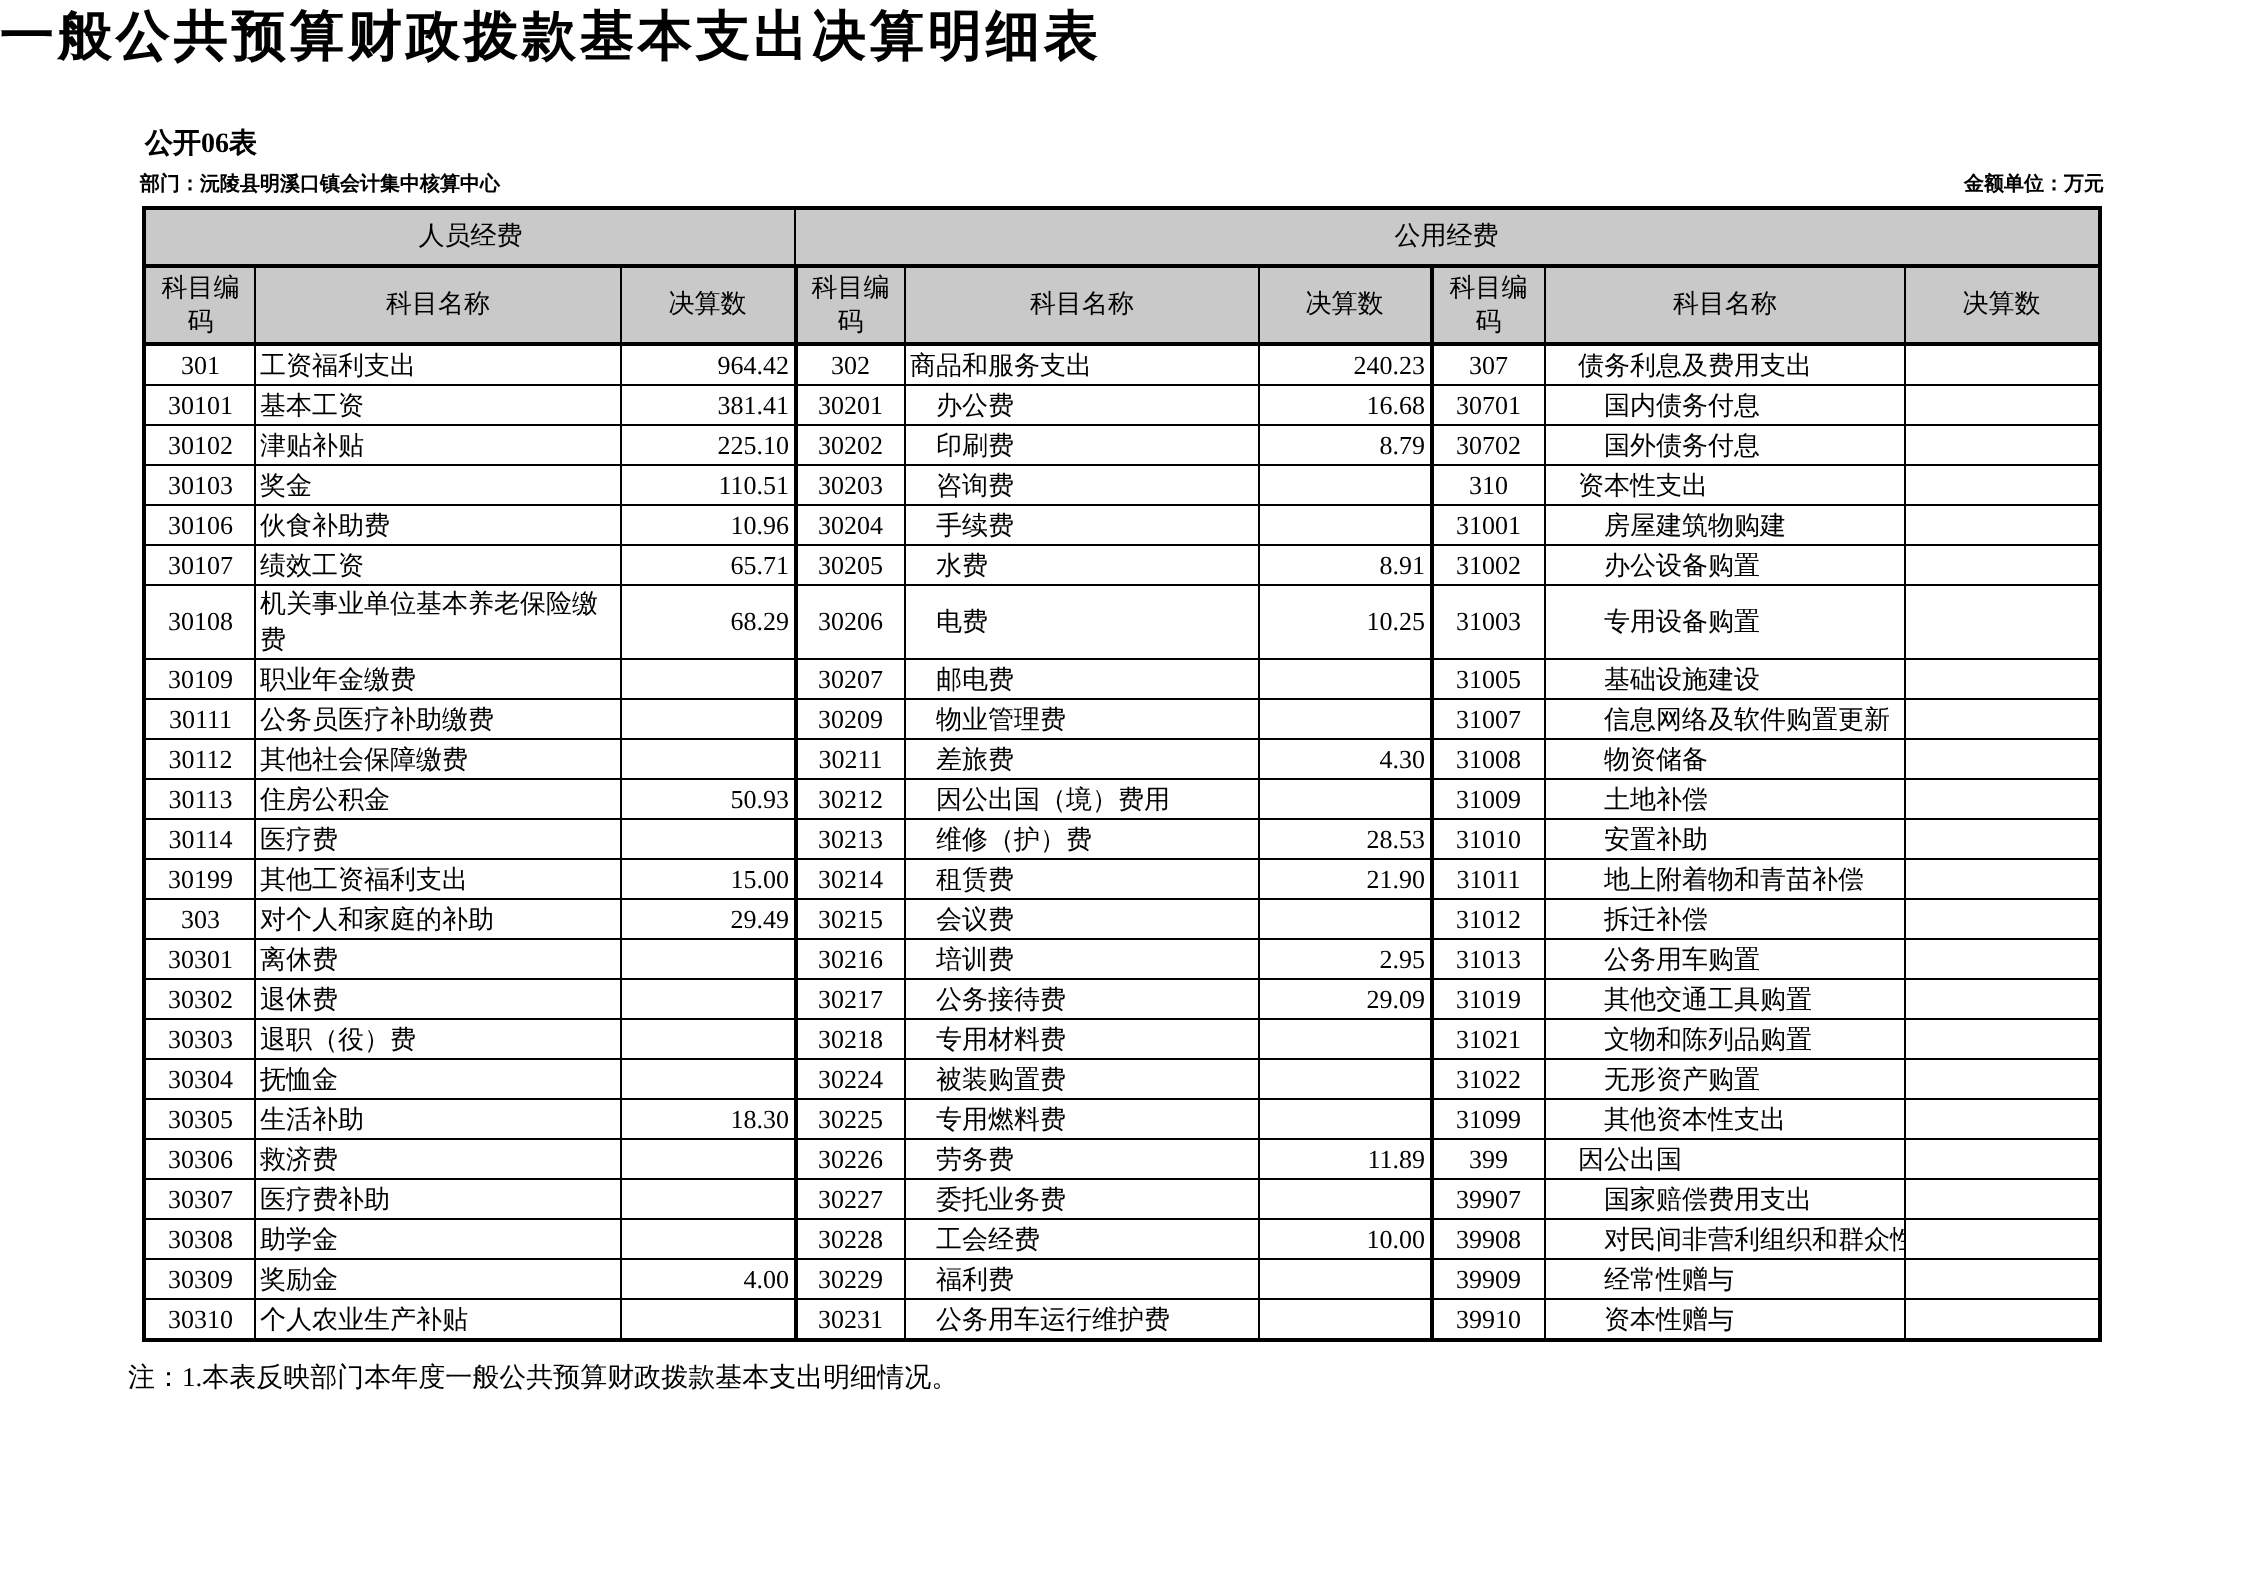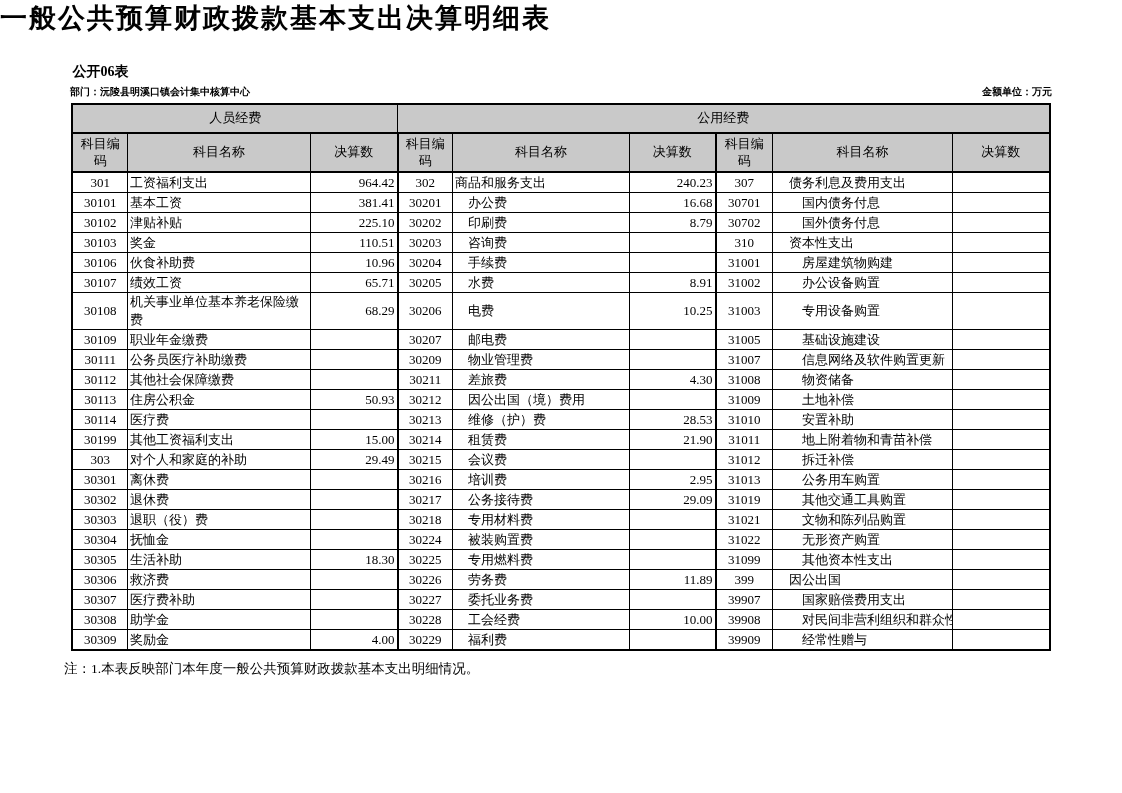--- a/index.html
+++ b/index.html
@@ -337,20 +337,31 @@
           <td class="code">30309</td>
           <td class="name">奖励金</td>
           <td class="val">4.00</td>
           <td class="code">30229</td>
           <td class="name">　福利费</td>
           <td class="val"></td>
           <td class="code">39909</td>
           <td class="name">　经常性赠与</td>
           <td class="val"></td>
         </tr>
+        <tr>
+          <td class="code">30310</td>
+          <td class="name">个人农业生产补贴</td>
+          <td class="val"></td>
+          <td class="code">30231</td>
+          <td class="name">　公务用车运行维护费</td>
+          <td class="val"></td>
+          <td class="code">39910</td>
+          <td class="name">　资本性赠与</td>
+          <td class="val"></td>
+        </tr>
       </tbody>
   </table>
 
   <div class="notes">
     <div class="note-line-1">注：1.本表反映部门本年度一般公共预算财政拨款基本支出明细情况。</div>
   </div>
 
 </div>
 
 </body></html>

